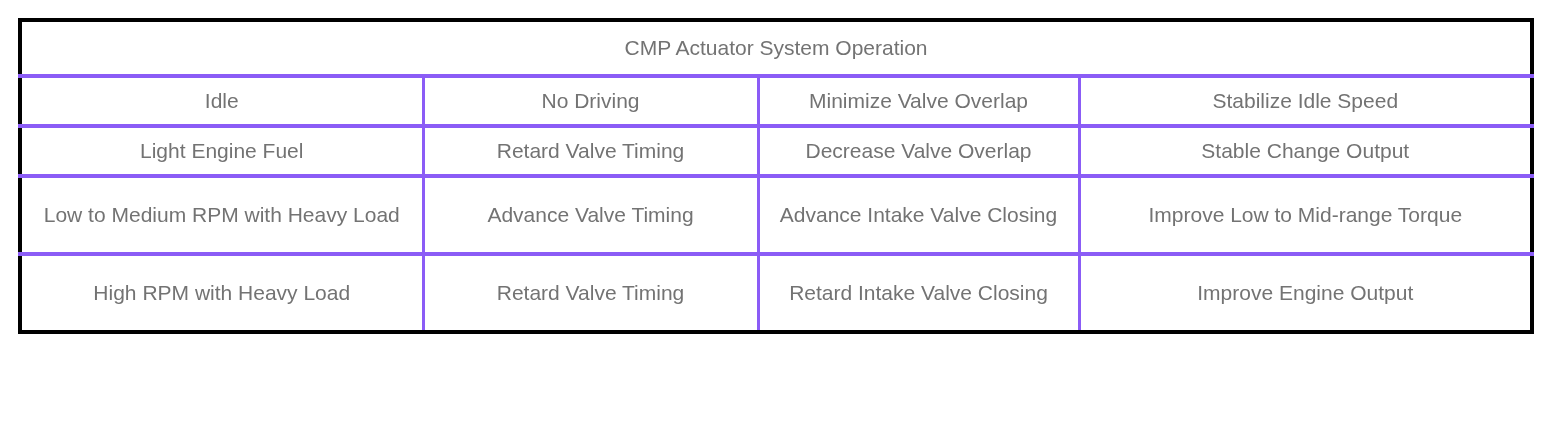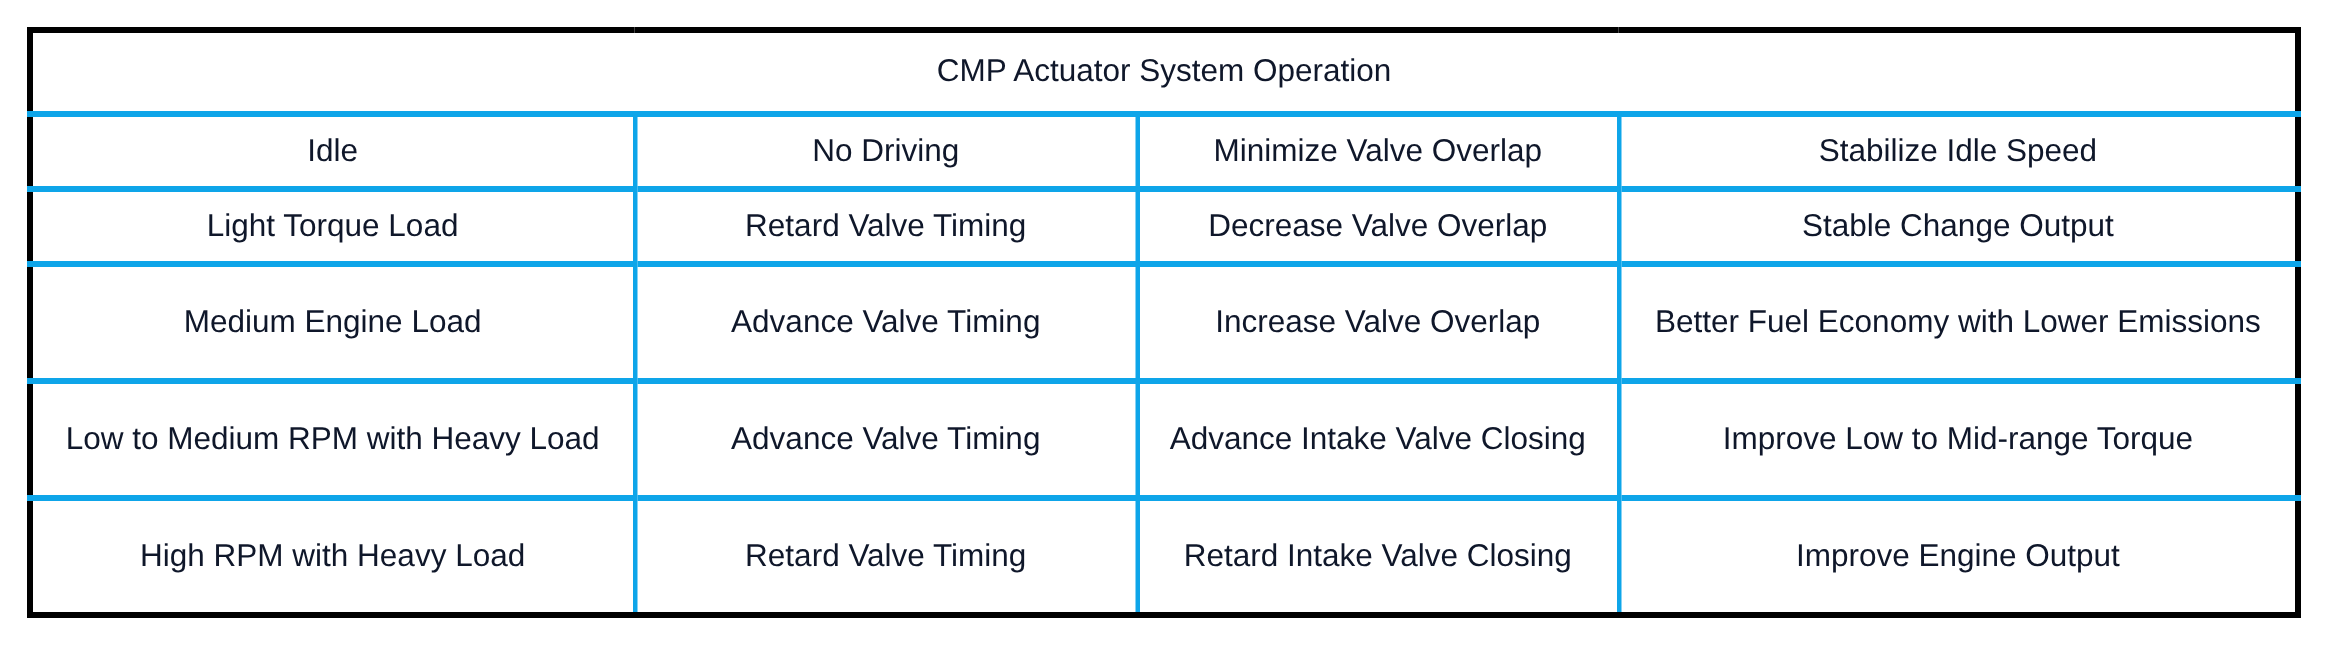--- a/index.html
+++ b/index.html
@@ -24,29 +24,29 @@
 
   table.cmp-table {
     width: 1512px;
     border-collapse: collapse;
     table-layout: fixed;
     background: #ffffff;
   }
 
   table.cmp-table td,
   table.cmp-table th {
-    border: 3px solid #0ea5e9;
+    border: 3px solid #8b5cf6;
     background: #ffffff;
     text-align: center;
     vertical-align: middle;
     padding: 4px 6px;
     font-weight: normal;
     font-size: 21px;
     line-height: 1.18;
-    color: #0f172a;
+    color: #737373;
   }
 
   
   table.cmp-table {
     border: 4px solid #000000;
   }
 
   .title-cell {
     font-weight: bold;
     font-size: 22px;
@@ -90,30 +90,24 @@
       </tr>
     </thead>
     <tbody>
       <tr class="row-idle">
         <td>Idle</td>
         <td>No Driving</td>
         <td>Minimize Valve Overlap</td>
         <td>Stabilize Idle Speed</td>
       </tr>
       <tr class="row-light">
-        <td>Light Torque Load</td>
+        <td>Light Engine Fuel</td>
         <td>Retard Valve Timing</td>
         <td>Decrease Valve Overlap</td>
         <td>Stable Change Output</td>
-      </tr>
-      <tr class="row-medium">
-        <td>Medium Engine Load</td>
-        <td>Advance Valve Timing</td>
-        <td>Increase Valve Overlap</td>
-        <td>Better Fuel Economy with Lower Emissions</td>
       </tr>
       <tr class="row-lowmed">
         <td>Low to Medium RPM with Heavy Load</td>
         <td>Advance Valve Timing</td>
         <td>Advance Intake Valve Closing</td>
         <td>Improve Low to Mid-range Torque</td>
       </tr>
       <tr class="row-high">
         <td>High RPM with Heavy Load</td>
         <td>Retard Valve Timing</td>

